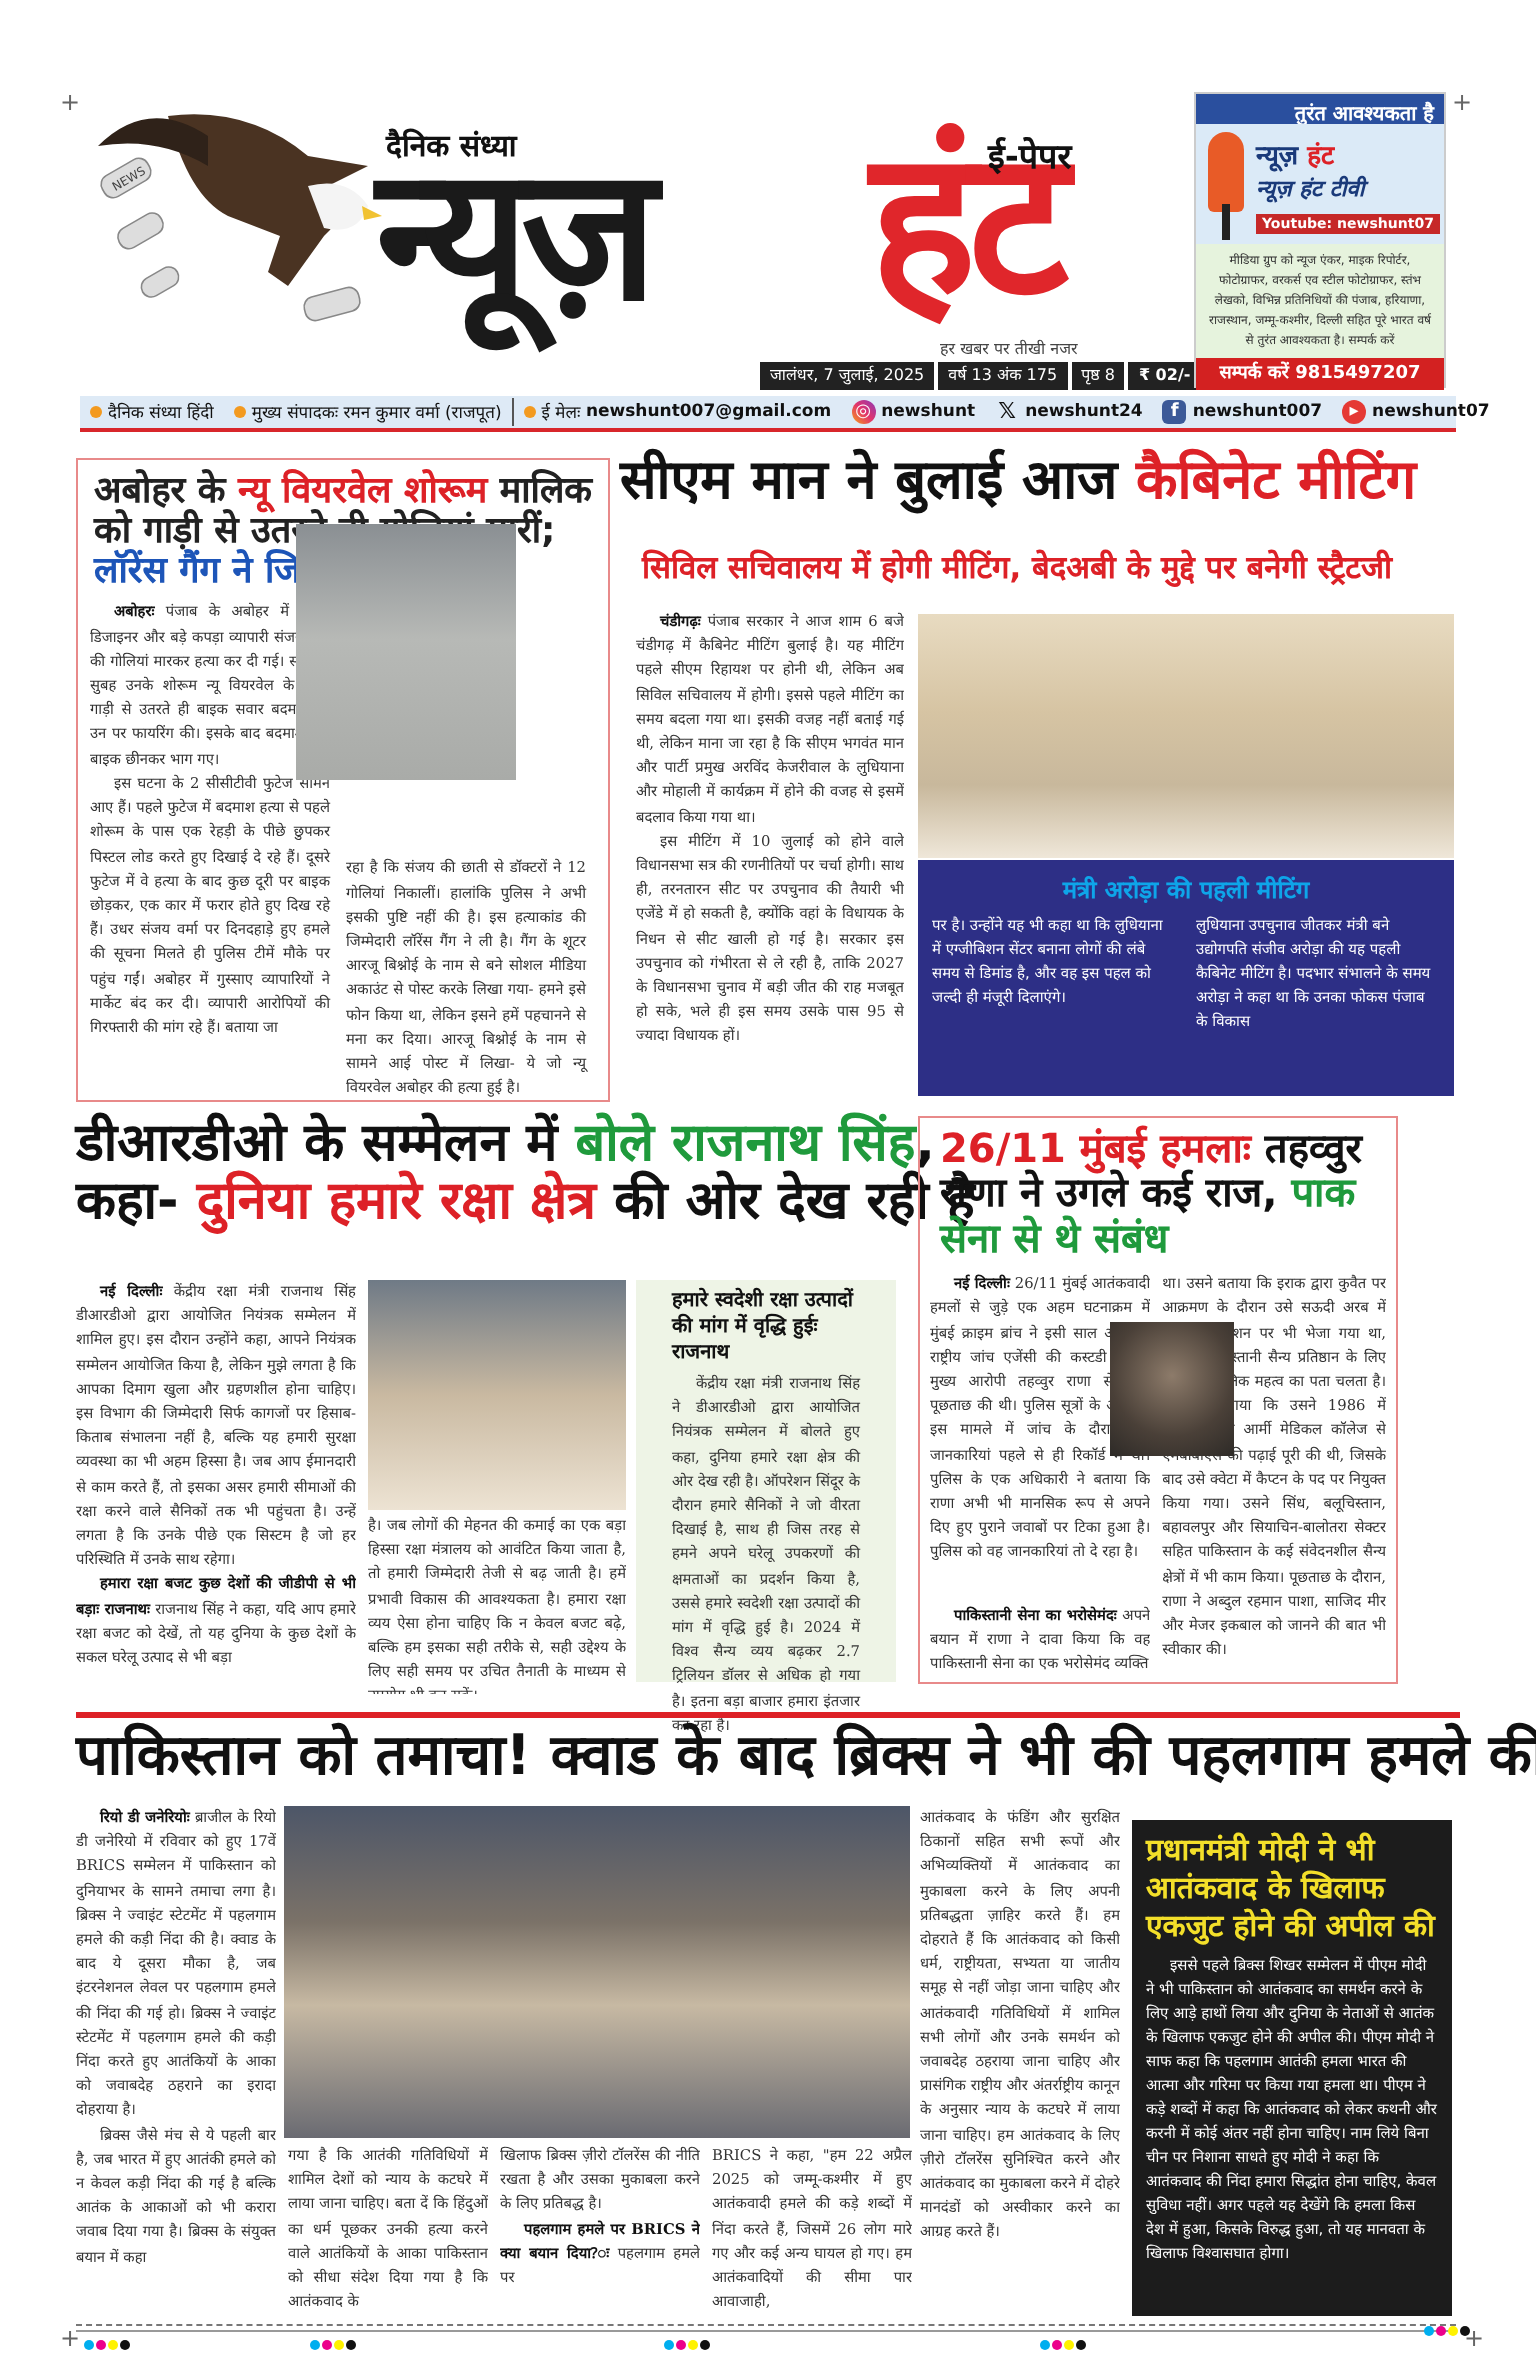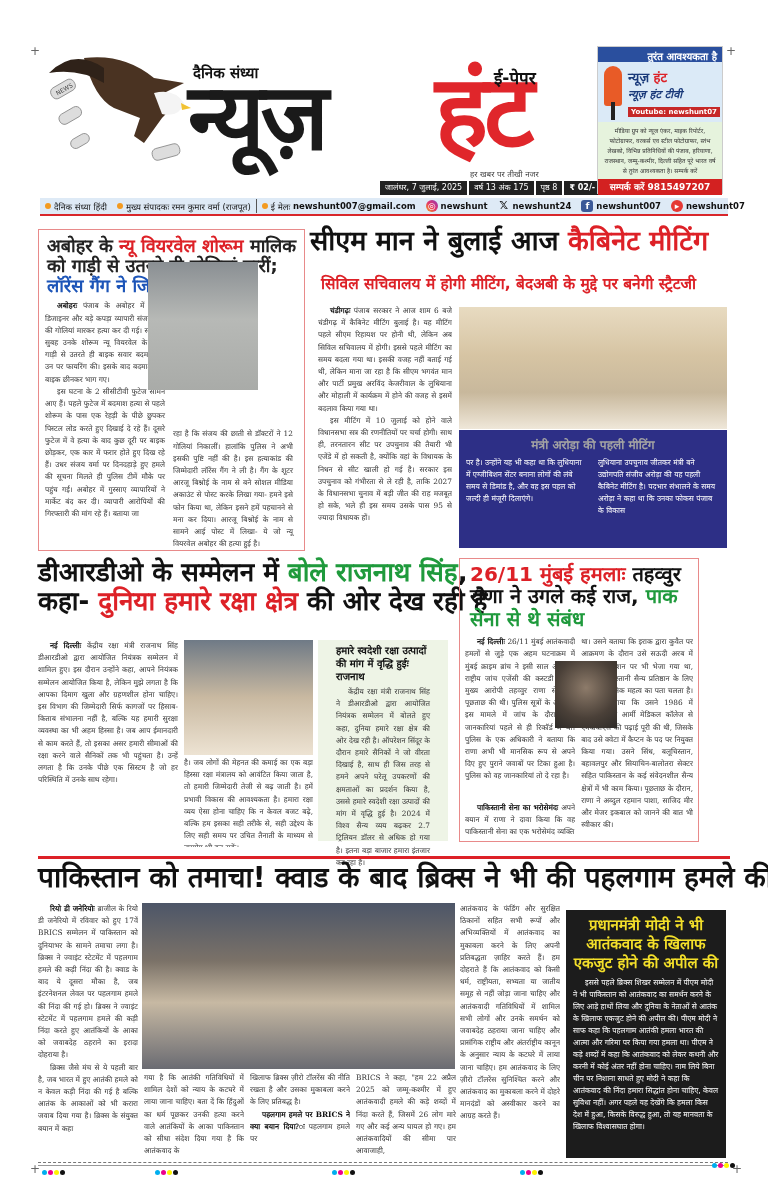--- a/index.html
+++ b/index.html
@@ -53,39 +53,39 @@
   .body-text b { color: #111; }
 
   .a1 { left: 38px; top: 229px; width: 267px; height: 322px; background: #fff; }
   .a1 .hl { font-size: 18px; padding: 6px 6px 0 8px; }
   .a1-photo { left: 148px; top: 262px; width: 110px; height: 128px; background: linear-gradient(180deg,#8a8f93 0%,#b7b9b6 45%,#a9aba8 100%); }
 
   .a2-hl { left: 310px; top: 226px; font-size: 27px; font-weight: bold; color: #111; }
   .a2-sub { left: 321px; top: 272px; font-size: 15.5px; font-weight: bold; color: #dd2127; }
   .a2-photo { left: 459px; top: 307px; width: 268px; height: 122px; background: linear-gradient(180deg,#e8dbc1 0%,#d6c4a3 40%,#c8b89c 70%,#efe7d9 100%); }
   .a2-box { left: 459px; top: 430px; width: 268px; height: 118px; background: #2d2f86; padding: 6px 7px; }
-  .a2-box-title { color: #a3a3a3; font-size: 12px; font-weight: bold; text-align: center; margin-bottom: 4px; }
+  .a2-box-title { color: #0ea5e9; font-size: 12px; font-weight: bold; text-align: center; margin-bottom: 4px; }
   .a2-box-cols { display: flex; gap: 10px; }
   .a2-box-cols div { color: #fff; font-size: 7.5px; line-height: 12px; width: 50%; }
 
   .a3-hl { left: 38px; top: 558px; font-size: 26px; font-weight: bold; color: #111; line-height: 1.12; }
   .a3-photo { left: 184px; top: 640px; width: 129px; height: 115px; background: linear-gradient(180deg,#6f7a86 0%,#c9b9a1 50%,#ede3d3 100%); }
   .a3-side { left: 318px; top: 640px; width: 130px; height: 201px; background: #eef4e6; padding: 4px 18px; }
   .a3-side-title { font-size: 10px; font-weight: bold; color: #111; line-height: 13px; margin-bottom: 3px; }
 
   .a4 { left: 459px; top: 558px; width: 240px; height: 284px; }
   .a4-hl { font-size: 20px; font-weight: bold; padding: 4px 6px 0 10px; color: #111; }
   .a4-photo { left: 555px; top: 661px; width: 62px; height: 67px; background: radial-gradient(circle at 50% 40%, #8d7b6a 0%, #4a4038 60%, #2d2a27 100%); }
 
   .sep-red { left: 38px; top: 856px; width: 692px; height: 3px; background: #dd2127; }
 
   .a5-hl { left: 38px; top: 862px; font-size: 28px; font-weight: bold; color: #111; white-space: nowrap; }
   .a5-photo { left: 142px; top: 903px; width: 313px; height: 166px; background: linear-gradient(180deg,#4d5668 0%,#7b7268 35%,#c7b9a3 60%,#6a6b72 100%); }
   .a6 { left: 566px; top: 910px; width: 160px; height: 248px; background: #1c1c1c; padding: 6px 7px; }
-  .a6-title { color: #f3df2a; font-size: 15px; font-weight: bold; line-height: 19px; margin-bottom: 4px; text-align: center; }
+  .a6-title { color: #f3df2a; font-size: 15px; font-weight: bold; line-height: 19px; margin-bottom: 4px; }
   .a6 .txt { color: #fff; font-size: 7.5px; line-height: 12px; }
 
   .regmark { font-size: 12px; color: #666; }
   .cmyk { display: flex; gap: 1px; }
   .cmyk i { width: 5px; height: 5px; border-radius: 50%; display: inline-block; }
   .dashline { border-top: 1px dashed #777; height: 4px; border-bottom: 1px solid #999; }
 </style>
 </head>
 <body>
 
@@ -194,20 +194,21 @@
     <div>लुधियाना उपचुनाव जीतकर मंत्री बने उद्योगपति संजीव अरोड़ा की यह पहली कैबिनेट मीटिंग है। पदभार संभालने के समय अरोड़ा ने कहा था कि उनका फोकस पंजाब के विकास</div>
   </div>
 </div>
 
 <div class="abs a3-hl hl">
   <span>डीआरडीओ के सम्मेलन में </span><span class="green">बोले राजनाथ सिंह</span><span>,</span><br>
   <span>कहा- </span><span class="red">दुनिया हमारे रक्षा क्षेत्र</span><span> की ओर देख रही है</span>
 </div>
 <div class="abs body-text" style="left:38px;top:640px;width:140px;height:205px;overflow:hidden;">
   <p style="text-indent:12px;"><b>नई दिल्लीः</b><span> केंद्रीय रक्षा मंत्री राजनाथ सिंह डीआरडीओ द्वारा आयोजित नियंत्रक सम्मेलन में शामिल हुए। इस दौरान उन्होंने कहा, आपने नियंत्रक सम्मेलन आयोजित किया है, लेकिन मुझे लगता है कि आपका दिमाग खुला और ग्रहणशील होना चाहिए। इस विभाग की जिम्मेदारी सिर्फ कागजों पर हिसाब-किताब संभालना नहीं है, बल्कि यह हमारी सुरक्षा व्यवस्था का भी अहम हिस्सा है। जब आप ईमानदारी से काम करते हैं, तो इसका असर हमारी सीमाओं की रक्षा करने वाले सैनिकों तक भी पहुंचता है। उन्हें लगता है कि उनके पीछे एक सिस्टम है जो हर परिस्थिति में उनके साथ रहेगा।</span></p>
+  <p style="text-indent:12px;"><b>हमारा रक्षा बजट कुछ देशों की जीडीपी से भी बड़ाः राजनाथः</b><span> राजनाथ सिंह ने कहा, यदि आप हमारे रक्षा बजट को देखें, तो यह दुनिया के कुछ देशों के सकल घरेलू उत्पाद से भी बड़ा</span></p>
 </div>
 <div class="abs a3-photo"></div>
 <div class="abs body-text" style="left:184px;top:757px;width:129px;height:90px;overflow:hidden;">
   <p>है। जब लोगों की मेहनत की कमाई का एक बड़ा हिस्सा रक्षा मंत्रालय को आवंटित किया जाता है, तो हमारी जिम्मेदारी तेजी से बढ़ जाती है। हमें प्रभावी विकास की आवश्यकता है। हमारा रक्षा व्यय ऐसा होना चाहिए कि न केवल बजट बढ़े, बल्कि हम इसका सही तरीके से, सही उद्देश्य के लिए सही समय पर उचित तैनाती के माध्यम से उपयोग भी कर सकें।</p>
 </div>
 <div class="abs a3-side">
   <div class="a3-side-title">हमारे स्वदेशी रक्षा उत्पादों की मांग में वृद्धि हुईः राजनाथ</div>
   <div class="body-text" style="text-indent:12px;">केंद्रीय रक्षा मंत्री राजनाथ सिंह ने डीआरडीओ द्वारा आयोजित नियंत्रक सम्मेलन में बोलते हुए कहा, दुनिया हमारे रक्षा क्षेत्र की ओर देख रही है। ऑपरेशन सिंदूर के दौरान हमारे सैनिकों ने जो वीरता दिखाई है, साथ ही जिस तरह से हमने अपने घरेलू उपकरणों की क्षमताओं का प्रदर्शन किया है, उससे हमारे स्वदेशी रक्षा उत्पादों की मांग में वृद्धि हुई है। 2024 में विश्व सैन्य व्यय बढ़कर 2.7 ट्रिलियन डॉलर से अधिक हो गया है। इतना बड़ा बाजार हमारा इंतजार कर रहा है।</div>
 </div>
 

